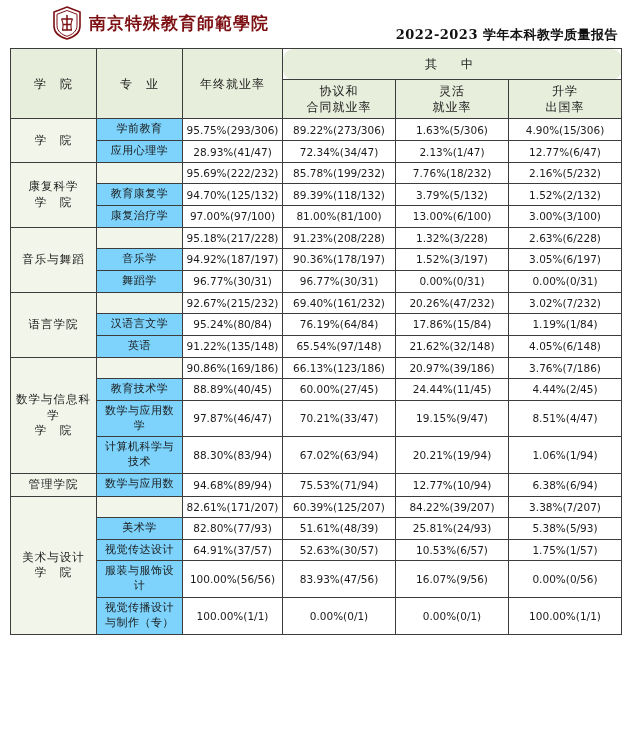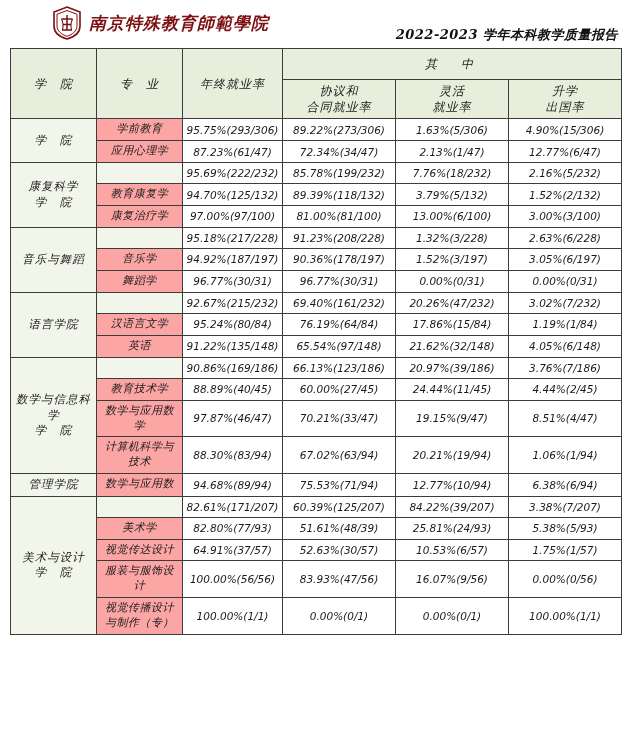--- a/index.html
+++ b/index.html
@@ -12,21 +12,20 @@
     height: 756px;
     font-family: "DejaVu Sans", "Liberation Sans", sans-serif;
     color: #1a1a1a;
     overflow: hidden;
   }
   .page {
     position: relative;
     width: 632px;
     height: 680px;
     box-sizing: border-box;
-    font-style: italic;
   }
   
   .header {
     position: relative;
     height: 48px;
     padding: 4px 10px 0 10px;
     box-sizing: border-box;
   }
   .brand {
     position: absolute;
@@ -89,29 +88,30 @@
     font-size: 12px;
     letter-spacing: 1px;
     height: 26px;
   }
   thead th.tall {
     height: 58px;
   }
   thead th.group {
     height: 24px;
     letter-spacing: 6px;
+    border-radius: 11px;
   }
   td.college {
     background: #f2f5ea;
     font-family: "DejaVu Serif", "Liberation Serif", serif;
     font-size: 11.5px;
     letter-spacing: 1px;
   }
   td.major {
-    background: #fca5a5;
+    background: #7dd3fc;
     font-size: 11px;
     letter-spacing: 0.5px;
   }
   td.num {
     background: #ffffff;
     font-family: "DejaVu Sans", "Liberation Sans", sans-serif;
     font-size: 10.5px;
     letter-spacing: 0;
   }
   td.blank { background: #f2f5ea; }
@@ -172,21 +172,21 @@
       <tr>
         <td class="college" rowspan="2">学　院</td>
         <td class="major">学前教育</td>
         <td class="num">95.75%(293/306)</td>
         <td class="num">89.22%(273/306)</td>
         <td class="num">1.63%(5/306)</td>
         <td class="num">4.90%(15/306)</td>
       </tr>
       <tr>
         <td class="major">应用心理学</td>
-        <td class="num">87.23%(61/47)</td>
+        <td class="num">28.93%(41/47)</td>
         <td class="num">72.34%(34/47)</td>
         <td class="num">2.13%(1/47)</td>
         <td class="num">12.77%(6/47)</td>
       </tr>
 
       <tr>
         <td class="college" rowspan="3">
           <span>康复科学</span><br>
           <span>学　院</span>
         </td>

